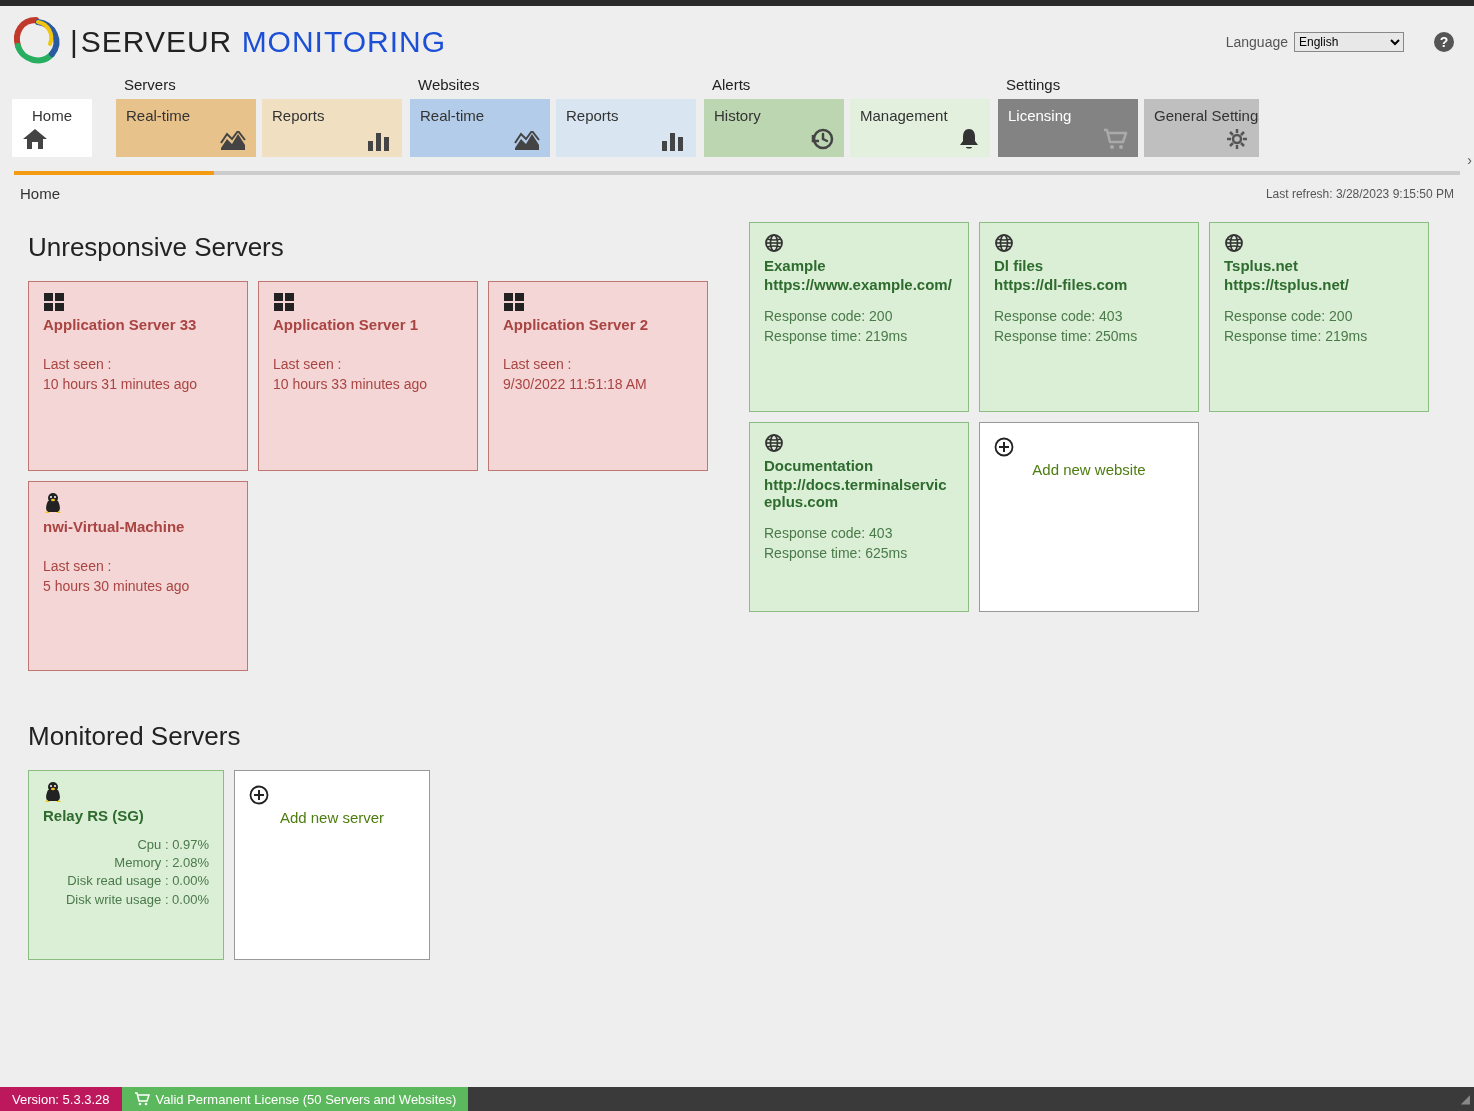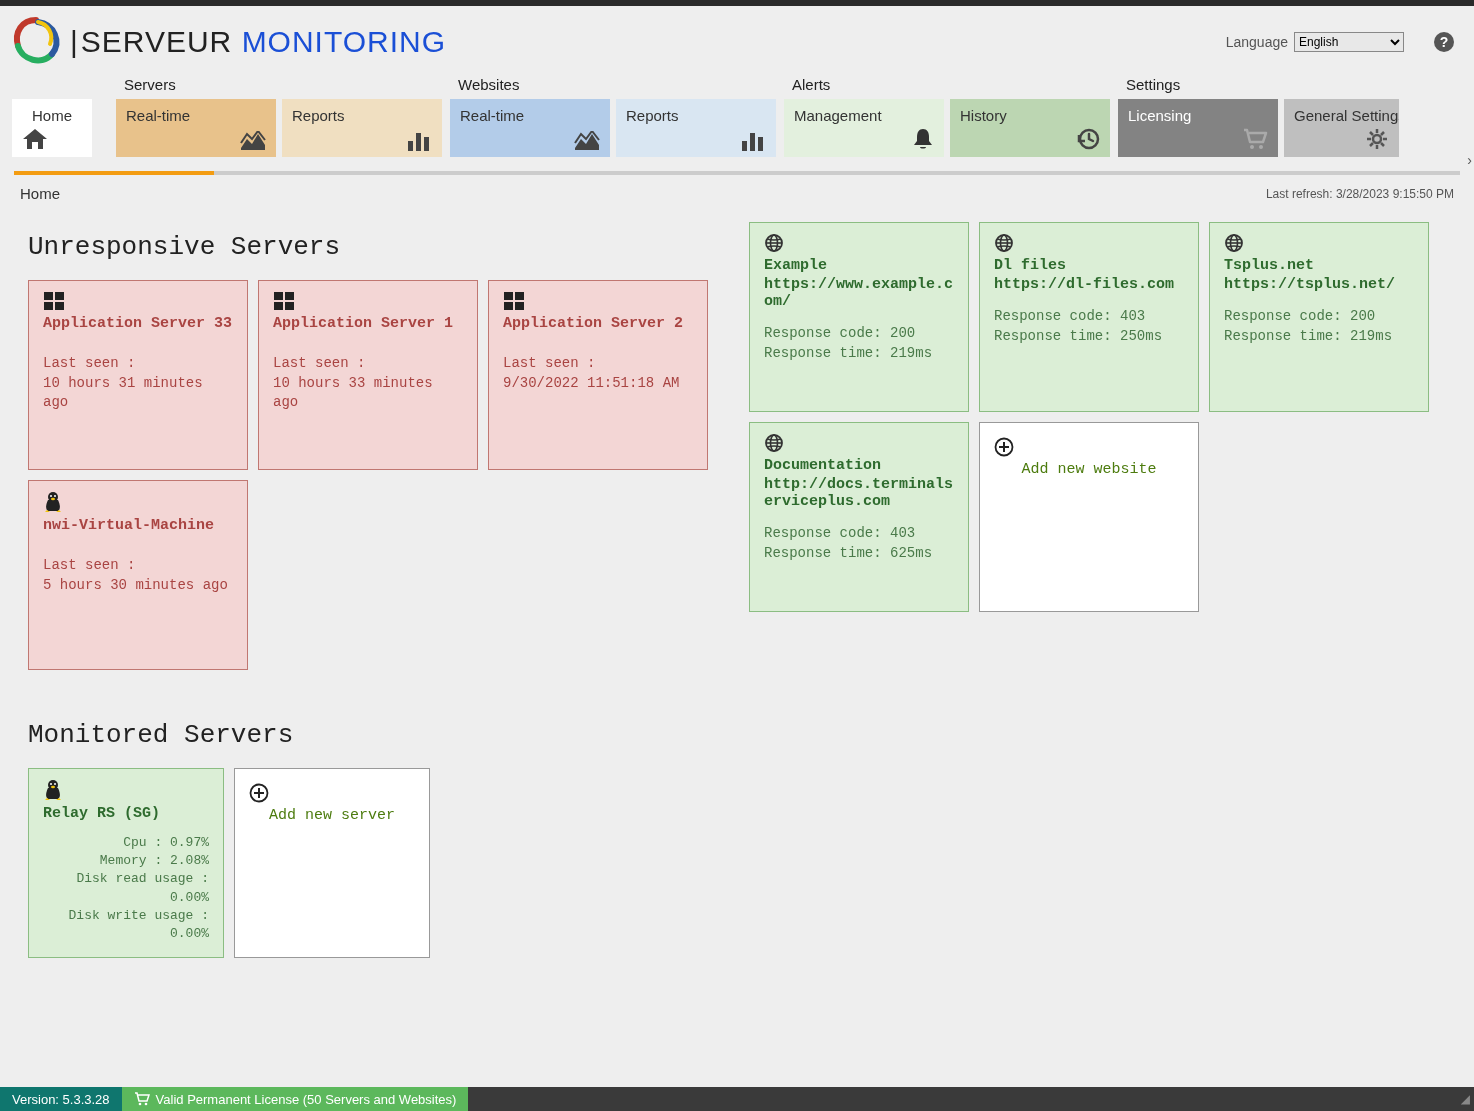--- a/index.html
+++ b/index.html
@@ -14,42 +14,42 @@
 .spacer { flex: 1; }
 .lang-label { font-size: 14px; color: #555; margin-right: 6px; }
 .lang-select { font-size: 12px; width: 110px; height: 20px; border: 1px solid #888; background: #e8e8e8; }
 .help-icon { width: 20px; height: 20px; border-radius: 50%; background: #555; color: #fff; display: flex; align-items: center; justify-content: center; font-size: 14px; font-weight: bold; margin-left: 30px; cursor: pointer; }
 
 .nav-wrap { position: relative; padding: 0 12px; }
 .nav-groups { display: flex; align-items: flex-end; gap: 0; position: relative; }
 .nav-group { display: flex; flex-direction: column; }
 .group-label { font-size: 15px; color: #222; padding: 2px 0 6px 8px; }
 .tiles { display: flex; gap: 6px; }
-.tile { width: 160px; height: 58px; padding: 8px 10px; position: relative; font-size: 15px; cursor: pointer; }
+.tile { width: 140px; height: 58px; padding: 8px 10px; position: relative; font-size: 15px; cursor: pointer; }
 .tile.home { width: 80px; background: #fff; text-align: center; }
 .tile .icon { position: absolute; right: 10px; bottom: 6px; }
 .tile.home .icon { position: static; display:block; margin: 4px auto 0; }
 .t-servers-rt { background: #e8c28b; }
 .t-servers-rp { background: #f0dfc1; }
 .t-web-rt { background: #b3cce9; }
 .t-web-rp { background: #d9e6f2; }
 .t-alerts-hist { background: #bcd6b2; }
 .t-alerts-mgmt { background: #e3f0de; }
 .t-lic { background: #838383; color: #fff; }
 .t-gen { background: #bfbfbf; width: 115px; overflow: hidden; white-space: nowrap; }
 .nav-arrow { position: absolute; right: 2px; top: 78px; font-size: 14px; color: #555; cursor: pointer; }
 
 .progress-row { margin: 14px 14px 0; height: 4px; background: #ccc; position: relative; }
 .progress-fill { height: 4px; background: #f39c12; width: 200px; }
 
 .crumb-row { display: flex; align-items: center; padding: 10px 20px 0; }
 .crumb { font-size: 15px; color: #333; }
 .refresh { font-size: 12px; color: #555; }
 
-.dash { display: flex; padding: 20px 28px 40px; gap: 24px; font-family: Liberation Mono, monospace; }
+.dash { display: flex; padding: 20px 28px 40px; gap: 24px; }
 .col { flex: 1; }
 .section-title { font-size: 26px; font-weight: 400; color: #222; margin: 10px 0 18px; }
 
 .card-grid { display: flex; flex-wrap: wrap; gap: 10px; }
 .card { width: 220px; height: 190px; border: 1px solid; padding: 10px 14px; font-size: 14px; cursor: pointer; position: relative; }
 .card.red { background: #f3d6d5; border-color: #c07771; color: #a94442; }
 .card.green { background: #dbeed6; border-color: #8bbd82; color: #3a7a3a; }
 .card.white { background: #fff; border-color: #999; color: #4d7c0f; text-align: center; }
 .card .os-icon { display: block; text-align: center; font-size: 20px; color: #222; margin-bottom: 4px; }
 .card .title { font-weight: 600; font-size: 15px; margin-bottom: 2px; word-wrap: break-word; }
@@ -58,21 +58,21 @@
 .card.red .title, .card.red .sub { color: #a94442; }
 .card.green .title, .card.green .sub { color: #2e6b2e; }
 .card.green .meta { color: #4a7a4a; }
 .card.white .os-icon { margin-top: 4px; }
 .card.white .title { font-weight: 400; margin-top: 4px; }
 
 .monsrv .card { width: 196px; height: 190px; }
 .monsrv .card .meta { font-size: 13px; line-height: 1.4; color: #4a7a4a; text-align: right; }
 
 .footer { position: absolute; bottom: 0; left: 0; right: 0; height: 24px; background: #3a3a3a; display: flex; align-items: center; font-size: 13px; color: #fff; }
-.footer .ver { background: #0f766e; height: 24px; display: flex; align-items: center; padding: 12px 12px; }
+.footer .ver { background: #be185d; height: 24px; display: flex; align-items: center; padding: 12px 12px; }
 .footer .lic { background: #5cb85c; height: 24px; display: flex; align-items: center; padding: 0 12px; gap: 6px; }
 .footer .resize { margin-left: auto; margin-right: 4px; color: #888; font-size: 12px; }
 
 svg { display: block; }
 </style>
 </head>
 <body>
 
 <div class="topbar-black"></div>
 
@@ -158,35 +158,35 @@
                 <rect x="18" y="6" width="5" height="14" fill="#444"></rect>
               </svg>
             </span>
         </div>
       </div>
     </div>
 
     <div class="nav-group" style="margin-left:8px">
       <div class="group-label">Alerts</div>
       <div class="tiles">
-        <div class="tile t-alerts-mgmt">
-          <span>Management</span>
-          <span class="icon">
-              <svg width="22" height="24" viewBox="0 0 22 24">
-                <path d="M11 2 C7 2 5 5 5 10 L5 14 L2 18 L20 18 L17 14 L17 10 C17 5 15 2 11 2 Z M8 20 C8 22 14 22 14 20 Z" fill="#333"></path>
-              </svg>
-            </span>
-        </div>
         <div class="tile t-alerts-hist">
           <span>History</span>
           <span class="icon">
               <svg width="24" height="24" viewBox="0 0 24 24">
                 <circle cx="13" cy="12" r="9" fill="none" stroke="#444" stroke-width="2.5"></circle>
                 <path d="M13 7 L13 12 L17 14" fill="none" stroke="#444" stroke-width="2.5" stroke-linecap="round"></path>
                 <path d="M3 8 L3 14 L9 14" fill="none" stroke="#444" stroke-width="2.5"></path>
+              </svg>
+            </span>
+        </div>
+        <div class="tile t-alerts-mgmt">
+          <span>Management</span>
+          <span class="icon">
+              <svg width="22" height="24" viewBox="0 0 22 24">
+                <path d="M11 2 C7 2 5 5 5 10 L5 14 L2 18 L20 18 L17 14 L17 10 C17 5 15 2 11 2 Z M8 20 C8 22 14 22 14 20 Z" fill="#333"></path>
               </svg>
             </span>
         </div>
       </div>
     </div>
 
     <div class="nav-group" style="margin-left:8px">
       <div class="group-label">Settings</div>
       <div class="tiles">
         <div class="tile t-lic">

